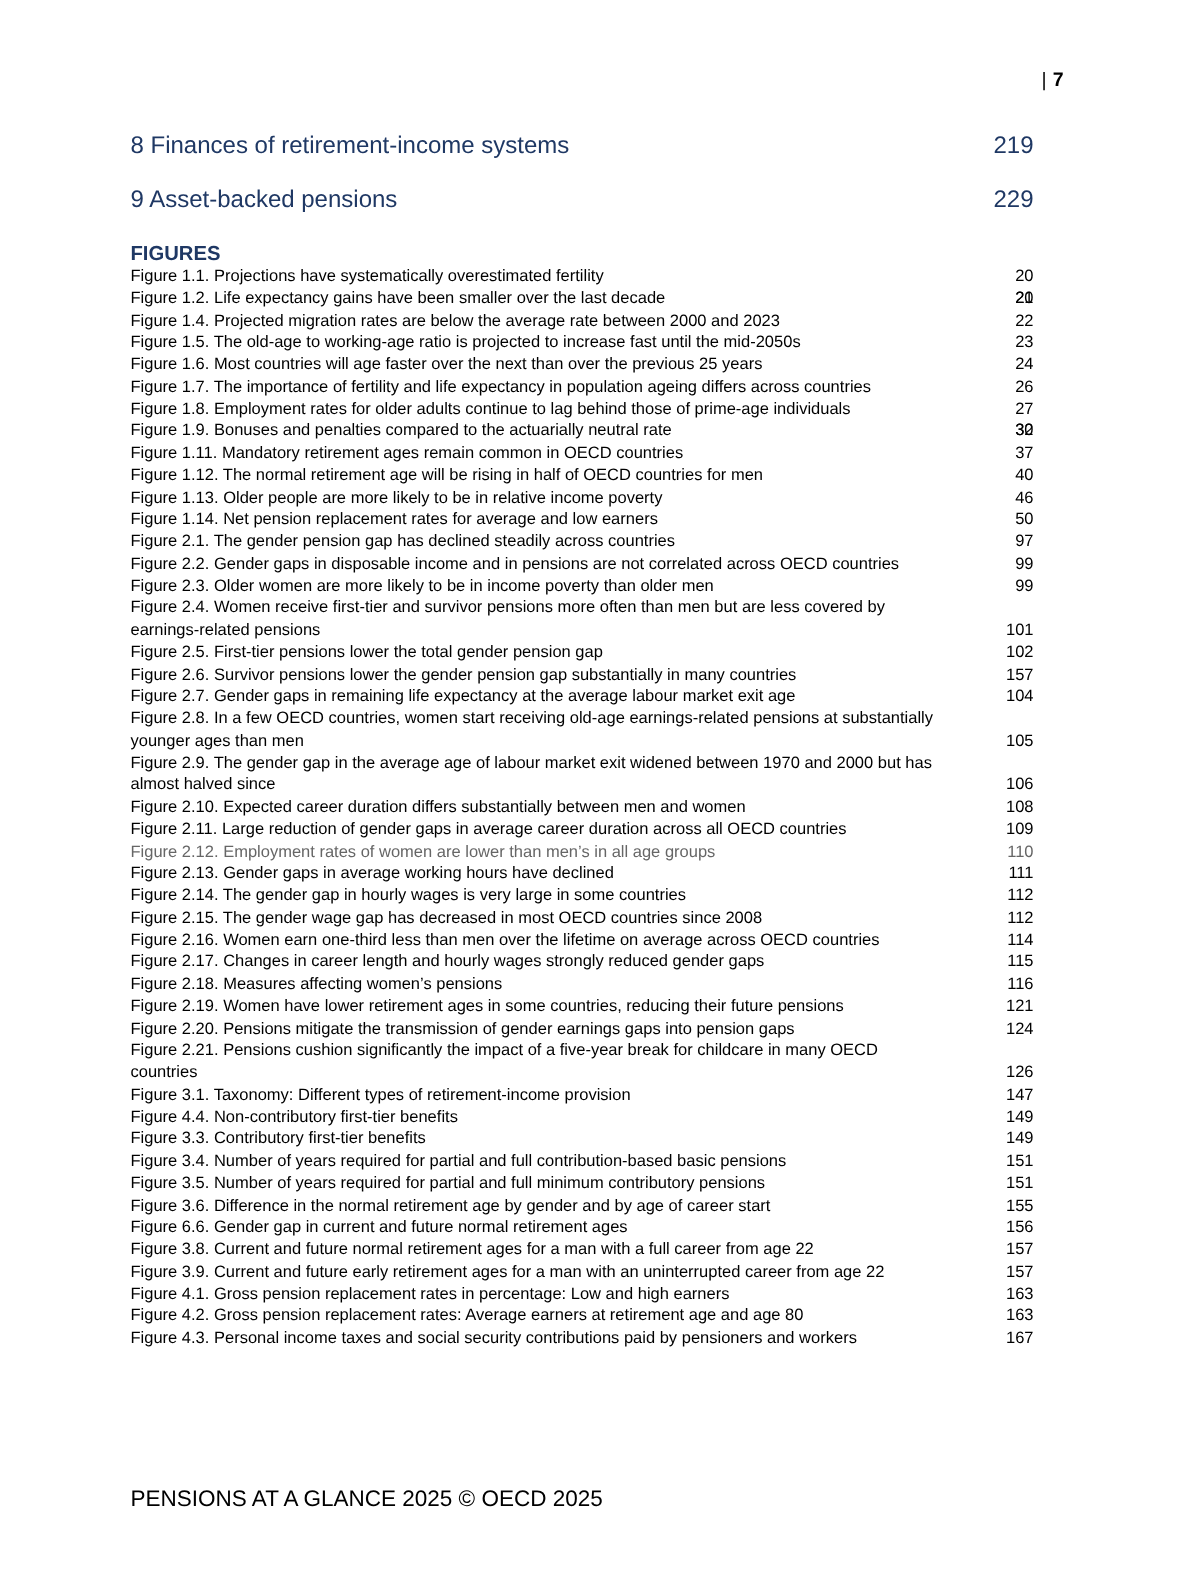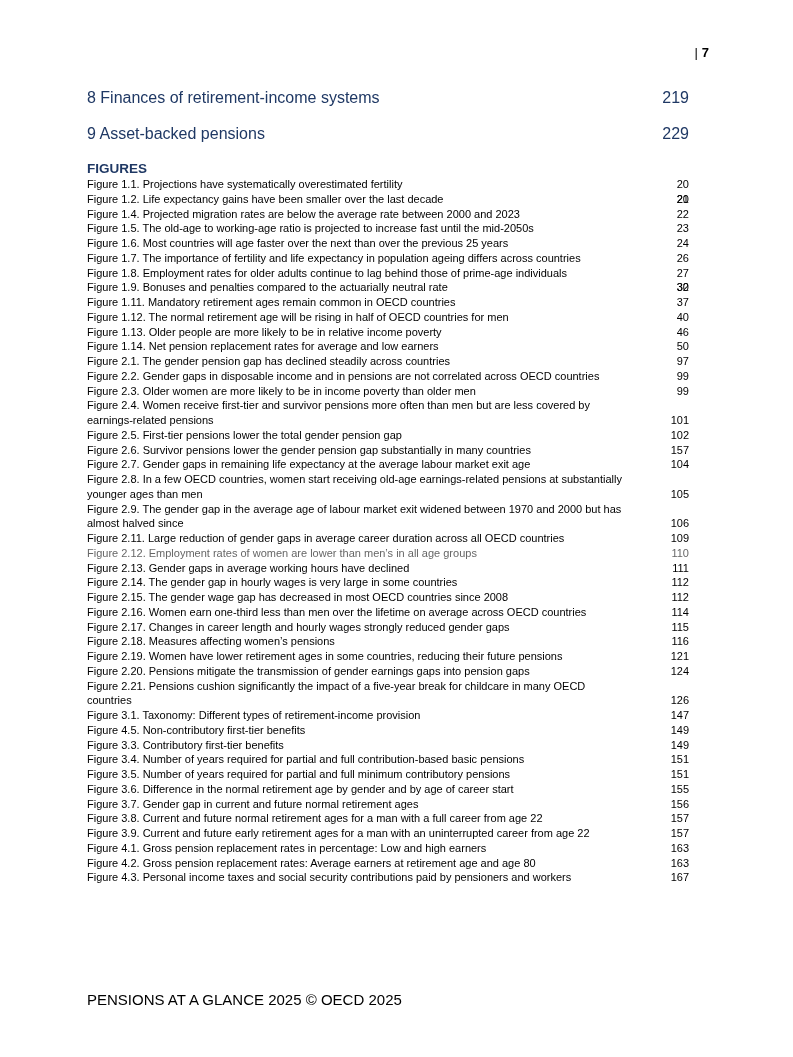--- a/index.html
+++ b/index.html
@@ -133,38 +133,39 @@
       <div class="toc-entry"><span class="entry-text">Figure 1.14. Net pension replacement rates for average and low earners</span><span class="entry-page">50</span></div>
       <div class="toc-entry"><span class="entry-text">Figure 2.1. The gender pension gap has declined steadily across countries</span><span class="entry-page">97</span></div>
       <div class="toc-entry"><span class="entry-text">Figure 2.2. Gender gaps in disposable income and in pensions are not correlated across OECD countries</span><span class="entry-page">99</span></div>
       <div class="toc-entry"><span class="entry-text">Figure 2.3. Older women are more likely to be in income poverty than older men</span><span class="entry-page">99</span></div>
       <div class="toc-entry"><span class="entry-text">Figure 2.4. Women receive first-tier and survivor pensions more often than men but are less covered by<br>earnings-related pensions</span><span class="entry-page">101</span></div>
       <div class="toc-entry"><span class="entry-text">Figure 2.5. First-tier pensions lower the total gender pension gap</span><span class="entry-page">102</span></div>
       <div class="toc-entry"><span class="entry-text">Figure 2.6. Survivor pensions lower the gender pension gap substantially in many countries</span><span class="entry-page">157</span></div>
       <div class="toc-entry"><span class="entry-text">Figure 2.7. Gender gaps in remaining life expectancy at the average labour market exit age</span><span class="entry-page">104</span></div>
       <div class="toc-entry"><span class="entry-text">Figure 2.8. In a few OECD countries, women start receiving old-age earnings-related pensions at substantially<br>younger ages than men</span><span class="entry-page">105</span></div>
       <div class="toc-entry"><span class="entry-text">Figure 2.9. The gender gap in the average age of labour market exit widened between 1970 and 2000 but has<br>almost halved since</span><span class="entry-page">106</span></div>
+      <div class="toc-entry"><span class="entry-text">Figure 2.10. Expected career duration differs substantially between men and women</span><span class="entry-page">108</span></div>
       <div class="toc-entry"><span class="entry-text">Figure 2.11. Large reduction of gender gaps in average career duration across all OECD countries</span><span class="entry-page">109</span></div>
       <div class="toc-entry muted"><span class="entry-text">Figure 2.12. Employment rates of women are lower than men’s in all age groups</span><span class="entry-page">110</span></div>
       <div class="toc-entry"><span class="entry-text">Figure 2.13. Gender gaps in average working hours have declined</span><span class="entry-page">111</span></div>
       <div class="toc-entry"><span class="entry-text">Figure 2.14. The gender gap in hourly wages is very large in some countries</span><span class="entry-page">112</span></div>
       <div class="toc-entry"><span class="entry-text">Figure 2.15. The gender wage gap has decreased in most OECD countries since 2008</span><span class="entry-page">112</span></div>
       <div class="toc-entry"><span class="entry-text">Figure 2.16. Women earn one-third less than men over the lifetime on average across OECD countries</span><span class="entry-page">114</span></div>
       <div class="toc-entry"><span class="entry-text">Figure 2.17. Changes in career length and hourly wages strongly reduced gender gaps</span><span class="entry-page">115</span></div>
       <div class="toc-entry"><span class="entry-text">Figure 2.18. Measures affecting women’s pensions</span><span class="entry-page">116</span></div>
       <div class="toc-entry"><span class="entry-text">Figure 2.19. Women have lower retirement ages in some countries, reducing their future pensions</span><span class="entry-page">121</span></div>
       <div class="toc-entry"><span class="entry-text">Figure 2.20. Pensions mitigate the transmission of gender earnings gaps into pension gaps</span><span class="entry-page">124</span></div>
       <div class="toc-entry"><span class="entry-text">Figure 2.21. Pensions cushion significantly the impact of a five-year break for childcare in many OECD<br>countries</span><span class="entry-page">126</span></div>
       <div class="toc-entry"><span class="entry-text">Figure 3.1. Taxonomy: Different types of retirement-income provision</span><span class="entry-page">147</span></div>
-      <div class="toc-entry"><span class="entry-text">Figure 4.5. Non-contributory first-tier benefits</span><span class="entry-page">149</span></div>
+      <div class="toc-entry"><span class="entry-text">Figure 4.4. Non-contributory first-tier benefits</span><span class="entry-page">149</span></div>
       <div class="toc-entry"><span class="entry-text">Figure 3.3. Contributory first-tier benefits</span><span class="entry-page">149</span></div>
       <div class="toc-entry"><span class="entry-text">Figure 3.4. Number of years required for partial and full contribution-based basic pensions</span><span class="entry-page">151</span></div>
       <div class="toc-entry"><span class="entry-text">Figure 3.5. Number of years required for partial and full minimum contributory pensions</span><span class="entry-page">151</span></div>
       <div class="toc-entry"><span class="entry-text">Figure 3.6. Difference in the normal retirement age by gender and by age of career start</span><span class="entry-page">155</span></div>
-      <div class="toc-entry"><span class="entry-text">Figure 3.7. Gender gap in current and future normal retirement ages</span><span class="entry-page">156</span></div>
+      <div class="toc-entry"><span class="entry-text">Figure 6.6. Gender gap in current and future normal retirement ages</span><span class="entry-page">156</span></div>
       <div class="toc-entry"><span class="entry-text">Figure 3.8. Current and future normal retirement ages for a man with a full career from age 22</span><span class="entry-page">157</span></div>
       <div class="toc-entry"><span class="entry-text">Figure 3.9. Current and future early retirement ages for a man with an uninterrupted career from age 22</span><span class="entry-page">157</span></div>
       <div class="toc-entry"><span class="entry-text">Figure 4.1. Gross pension replacement rates in percentage: Low and high earners</span><span class="entry-page">163</span></div>
       <div class="toc-entry"><span class="entry-text">Figure 4.2. Gross pension replacement rates: Average earners at retirement age and age 80</span><span class="entry-page">163</span></div>
       <div class="toc-entry"><span class="entry-text">Figure 4.3. Personal income taxes and social security contributions paid by pensioners and workers</span><span class="entry-page">167</span></div>
     </div>
 
 </div>
 
 <div class="page-footer">PENSIONS AT A GLANCE 2025 © OECD 2025</div>

